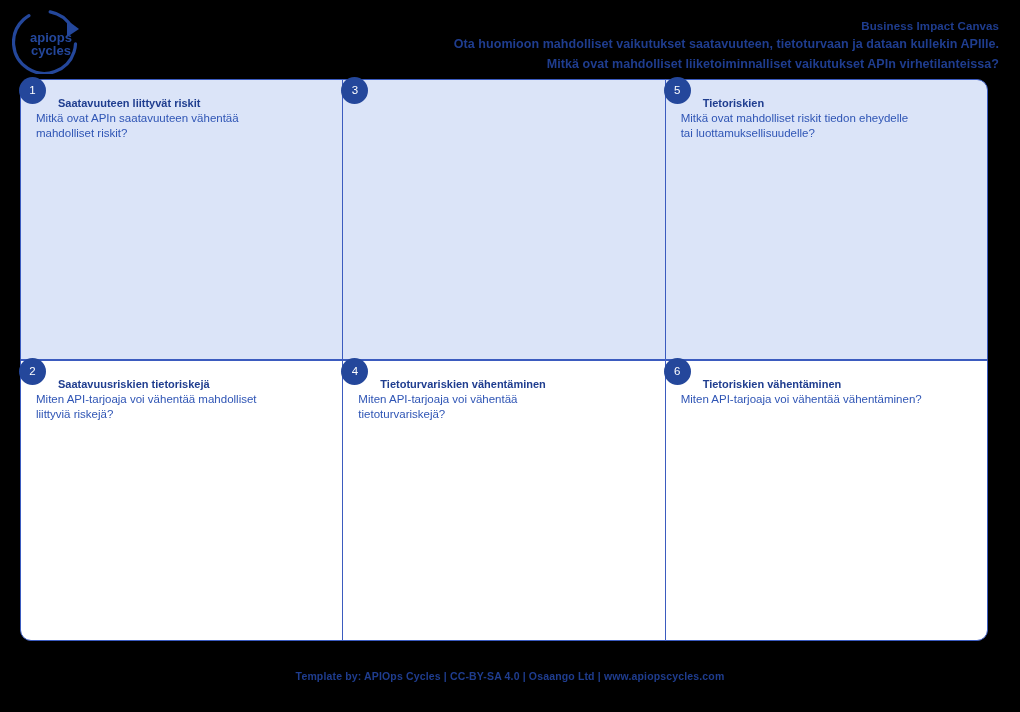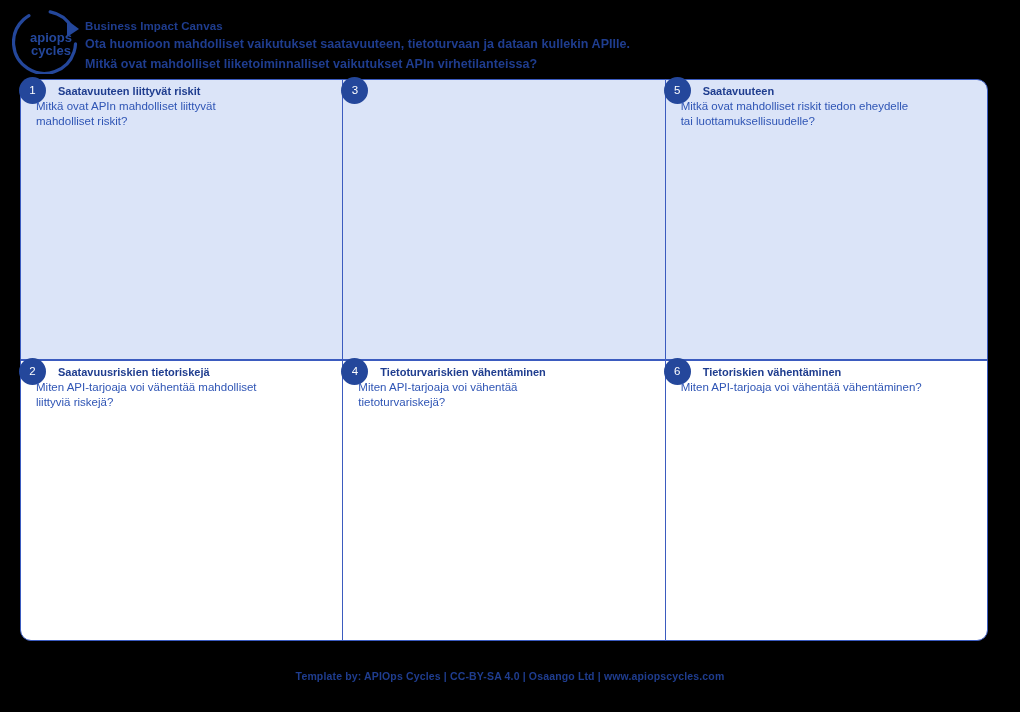--- a/index.html
+++ b/index.html
@@ -25,23 +25,24 @@
   }
   .logo {
     position: absolute;
     left: 12px;
     top: 8px;
     width: 80px;
     height: 66px;
   }
   .header-text {
     position: absolute;
-    left: 85px;
+    left: 99px;
     top: 19px;
     width: 900px;
+    text-align: right;
   }
   .header-title {
     font-size: 11.5px;
     font-weight: bold;
     color: #1f3d8f;
     letter-spacing: 0.1px;
     line-height: 15px;
   }
   .header-sub {
     font-size: 12.5px;
@@ -99,21 +100,21 @@
     line-height: 27px;
     text-align: center;
     font-family: "Liberation Sans", sans-serif;
   }
 
   .cell-body {
     position: absolute;
     left: 0;
     top: 0;
     right: 0;
-    padding: 4px 14px 0 15px;
+    padding: 16px 14px 0 15px;
     box-sizing: border-box;
   }
   .cell-title {
     font-size: 11px;
     font-weight: bold;
     color: #1f3d8f;
     margin: 0 0 1px 22px;
     line-height: 14px;
   }
   .cell-desc {
@@ -160,33 +161,33 @@
 </div>
 
 <div class="canvas">
 
   <div class="row row-top">
 
     <div class="cell">
       <div class="badge">1</div>
       <div class="cell-body">
         <div class="cell-title">Saatavuuteen liittyvät riskit</div>
-        <div class="cell-desc">Mitkä ovat APIn mahdolliset liittyvät
+        <div class="cell-desc">Mitkä ovat APIn saatavuuteen vähentää
 mahdolliset riskit?</div>
       </div>
     </div>
 
     <div class="cell">
       <div class="badge">3</div>
     </div>
 
     <div class="cell">
       <div class="badge">5</div>
       <div class="cell-body">
-        <div class="cell-title">Saatavuuteen</div>
+        <div class="cell-title">Tietoriskien</div>
         <div class="cell-desc">Mitkä ovat mahdolliset riskit tiedon eheydelle
 tai luottamuksellisuudelle?</div>
       </div>
     </div>
 
   </div>
 
   <div class="row row-bottom">
 
     <div class="cell">

